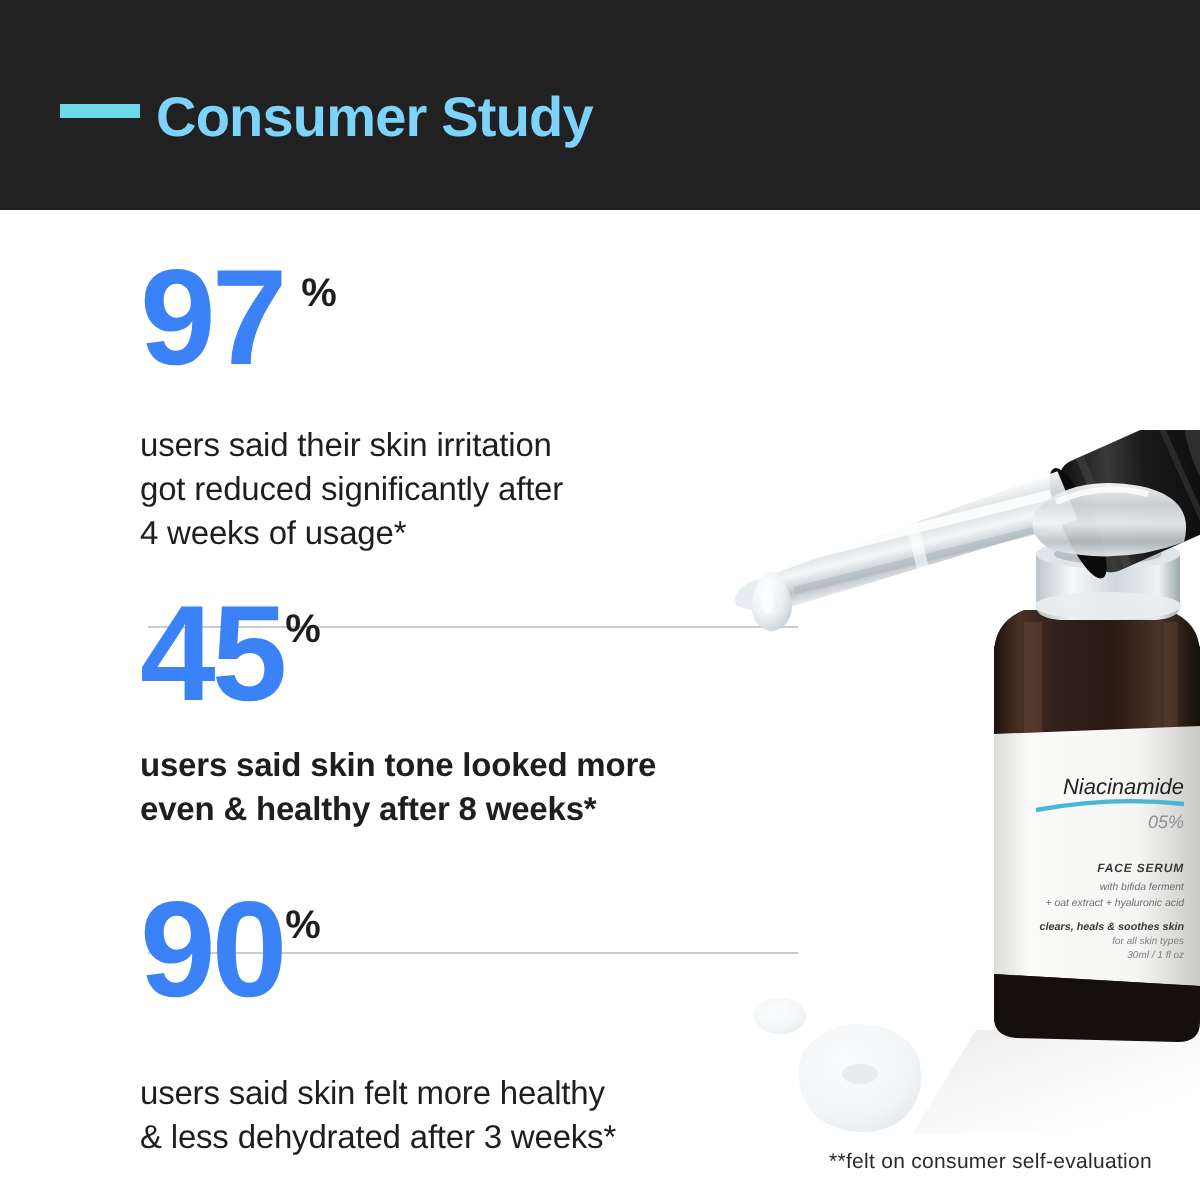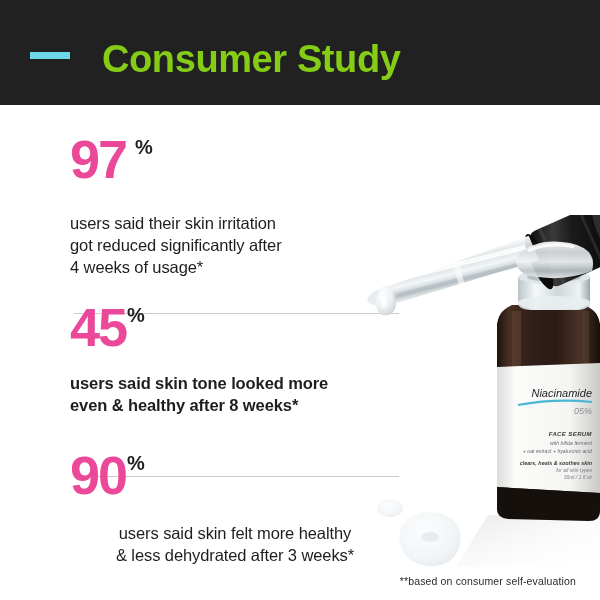--- a/index.html
+++ b/index.html
@@ -34,44 +34,43 @@
     left: 30px;
     top: 52px;
     width: 40px;
     height: 7px;
     background: #6dd8e8;
   }
   #page-title {
     position: absolute;
     left: 78px;
     top: 40px;
-    font-size: 38px;
+    font-size: 28px;
     font-weight: bold;
-    color: #84cc16;
+    color: #7dd3fc;
     letter-spacing: -0.4px;
     line-height: 38px;
     white-space: nowrap;
-    margin-left: 24px;
   }
 
   
   .stat-block {
     position: absolute;
     left: 70px;
     width: 330px;
   }
   .stat-number-row {
     display: flex;
     align-items: flex-start;
     line-height: 1;
   }
   .stat-number {
-    font-size: 54px;
+    font-size: 68px;
     font-weight: bold;
-    color: #ec4899;
+    color: #3b82f6;
     letter-spacing: -2px;
     line-height: 50px;
     text-align: right;
   }
   .stat-percent {
     font-size: 20px;
     font-weight: bold;
     color: #1e1e1e;
     line-height: 22px;
     position: relative;
@@ -86,21 +85,21 @@
     line-height: 22px;
     letter-spacing: -0.1px;
     white-space: pre-line;
   }
 
   #stat-0 { top: 134px; }
   #stat-0 .stat-desc { margin-top: 28px; }
   #stat-1 { top: 302px; }
   #stat-1 .stat-desc { margin-top: 20px; font-weight: bold; }
   #stat-2 { top: 450px; }
-  #stat-2 .stat-desc { margin-top: 22px; text-align: center; }
+  #stat-2 .stat-desc { margin-top: 36px; }
 
   .divider {
     position: absolute;
     left: 74px;
     width: 325px;
     height: 1px;
     background: #cccccc;
   }
   #divider-0 { top: 313px; }
   #divider-1 { top: 476px; }
@@ -162,21 +161,21 @@
 
   <div class="stat-block" id="stat-2">
     <div class="stat-number-row">
       <span class="stat-number">90</span>
       <span class="stat-percent tight">%</span>
     </div>
     <div class="stat-desc">users said skin felt more healthy
 &amp; less dehydrated after 3 weeks*</div>
   </div>
 
-  <div id="footnote">**based on consumer self-evaluation</div>
+  <div id="footnote">**felt on consumer self-evaluation</div>
 
   <div id="product">
     <svg width="240" height="360" viewBox="0 0 240 360" xmlns="http://www.w3.org/2000/svg">
       <defs>
         <linearGradient id="glassGrad" x1="0" y1="0" x2="0" y2="1">
           <stop offset="0%" stop-color="#ffffff"></stop>
           <stop offset="30%" stop-color="#d8dde0"></stop>
           <stop offset="55%" stop-color="#f3f6f7"></stop>
           <stop offset="80%" stop-color="#b9c2c6"></stop>
           <stop offset="100%" stop-color="#eef1f2"></stop>

